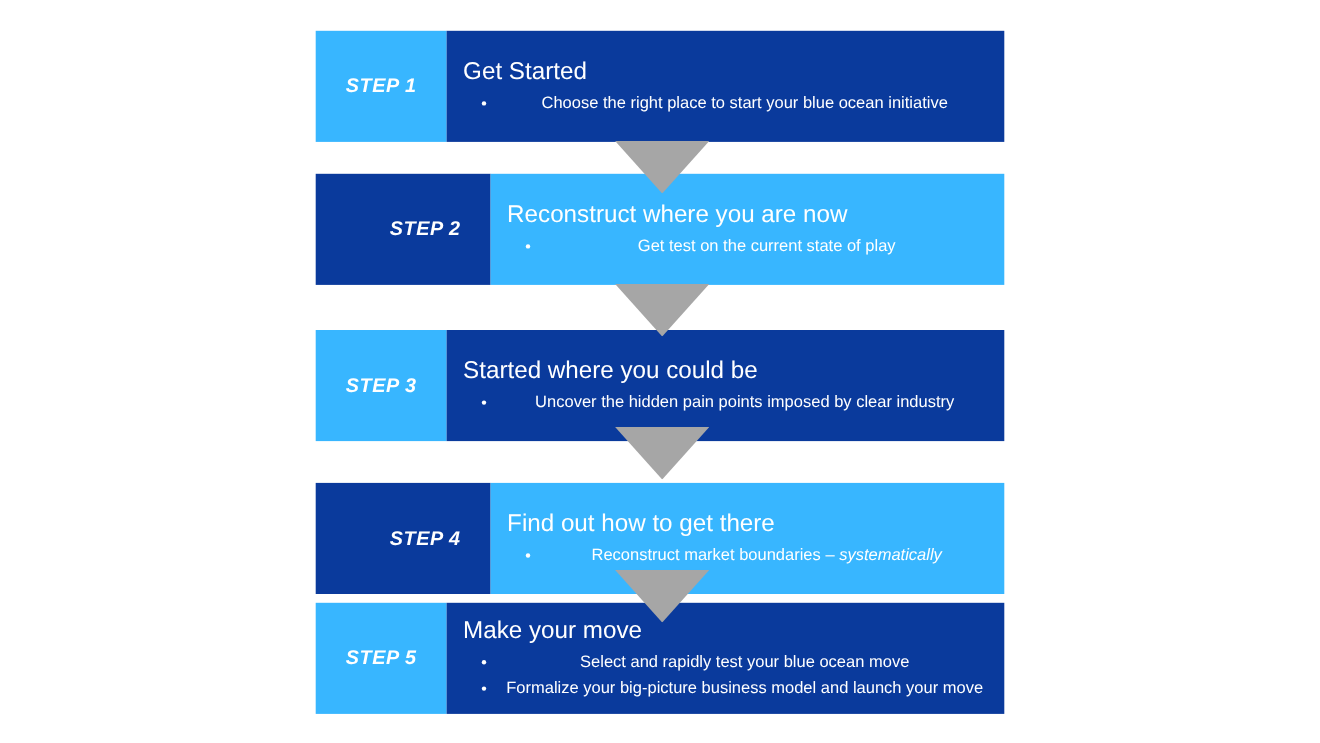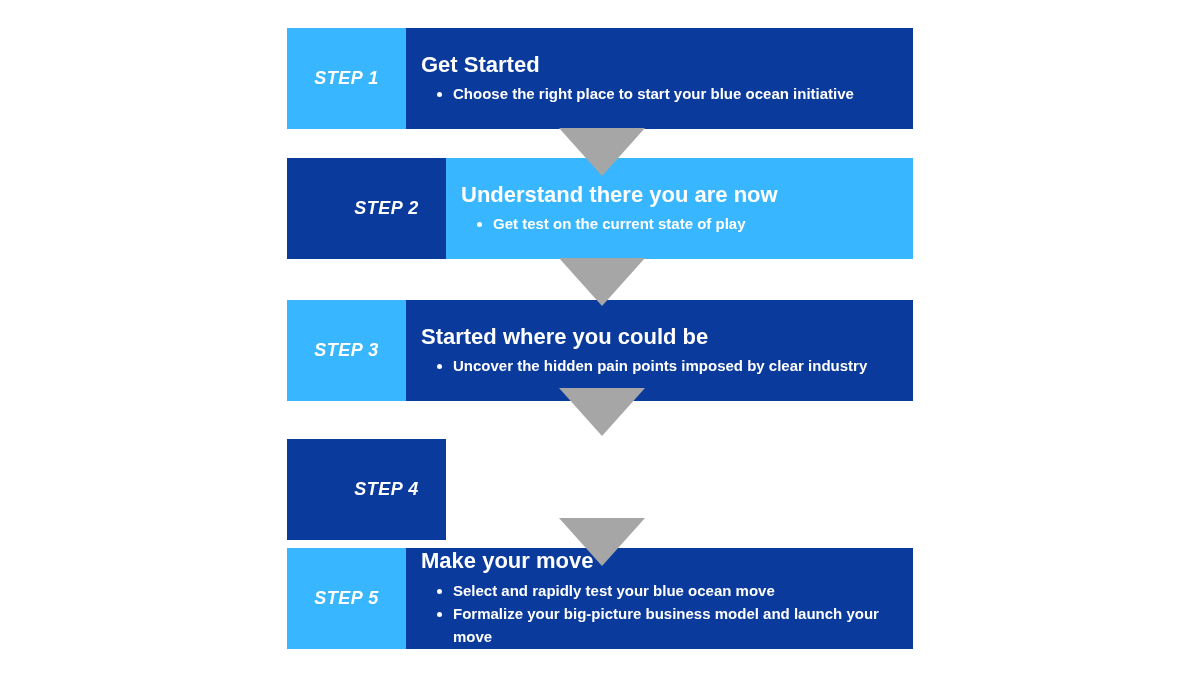--- a/index.html
+++ b/index.html
@@ -44,32 +44,33 @@
     color: #ffffff;
     min-width: 0;
   }
   .light-label .step-label   { background: var(--light-blue); }
   .light-label .step-content { background: var(--dark-blue); }
   .dark-label  .step-label   { background: var(--dark-blue); padding-left: 40px; }
   .dark-label  .step-content { background: var(--light-blue); }
   .step-title {
     margin: 0 0 5px 0;
     font-size: 22px;
-    font-weight: bold;
+    font-weight: normal;
     line-height: 1.15;
   }
   .step-bullets {
     margin: 0;
     padding: 0 0 0 32px;
     list-style: disc outside;
   }
   .step-bullets li {
     font-size: 15px;
-    font-weight: bold;
+    font-weight: normal;
     line-height: 1.55;
+    text-align: center;
   }
   .step-bullets li em {
     font-style: italic;
   }
   .arrow-down {
     position: absolute;
     left: 559px;
     width: 86px;
     height: 48px;
     background: var(--arrow-gray);
@@ -88,39 +89,45 @@
           <h2 class="step-title">Get Started</h2>
           <ul class="step-bullets">
             <li><span>Choose the right place to start your blue ocean initiative</span></li>
           </ul>
         </div>
       </div>
       <div class="arrow-down" style="top: 128px;"></div>
       <div class="step-row dark-label" style="top: 158px;">
         <div class="step-label">STEP 2</div>
         <div class="step-content">
-          <h2 class="step-title">Understand there you are now</h2>
+          <h2 class="step-title">Reconstruct where you are now</h2>
           <ul class="step-bullets">
             <li><span>Get test on the current state of play</span></li>
           </ul>
         </div>
       </div>
       <div class="arrow-down" style="top: 258px;"></div>
       <div class="step-row light-label" style="top: 288px; margin-top: 12px;">
         <div class="step-label">STEP 3</div>
         <div class="step-content">
           <h2 class="step-title">Started where you could be</h2>
           <ul class="step-bullets">
             <li><span>Uncover the hidden pain points imposed by clear industry</span></li>
           </ul>
         </div>
       </div>
       <div class="arrow-down" style="top: 388px;"></div>
       <div class="step-row dark-label" style="top: 439px;">
         <div class="step-label">STEP 4</div>
+        <div class="step-content">
+          <h2 class="step-title">Find out how to get there</h2>
+          <ul class="step-bullets">
+            <li><span>Reconstruct market boundaries – </span><em>systematically</em></li>
+          </ul>
+        </div>
       </div>
       <div class="arrow-down" style="top: 518px;"></div>
       <div class="step-row light-label" style="top: 548px;">
         <div class="step-label">STEP 5</div>
         <div class="step-content">
           <h2 class="step-title">Make your move</h2>
           <ul class="step-bullets">
             <li><span>Select and rapidly test your blue ocean move</span></li>
             <li><span>Formalize your big-picture business model and launch your move</span></li>
           </ul>

